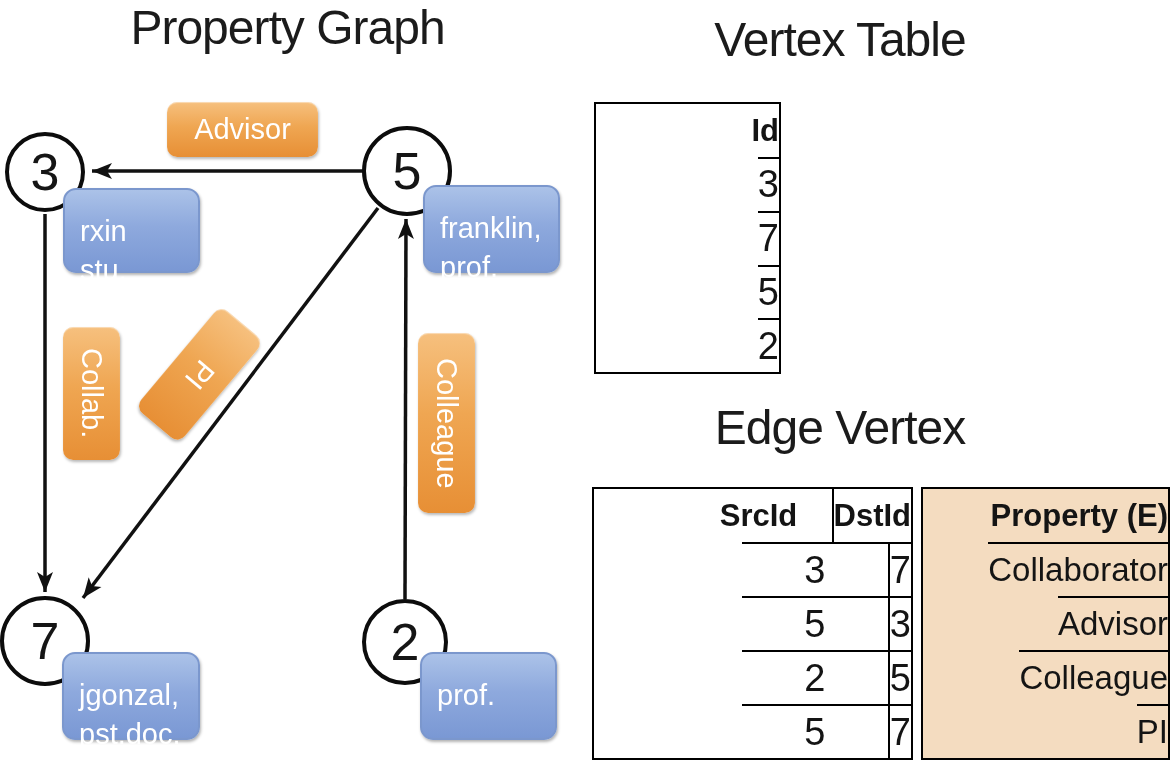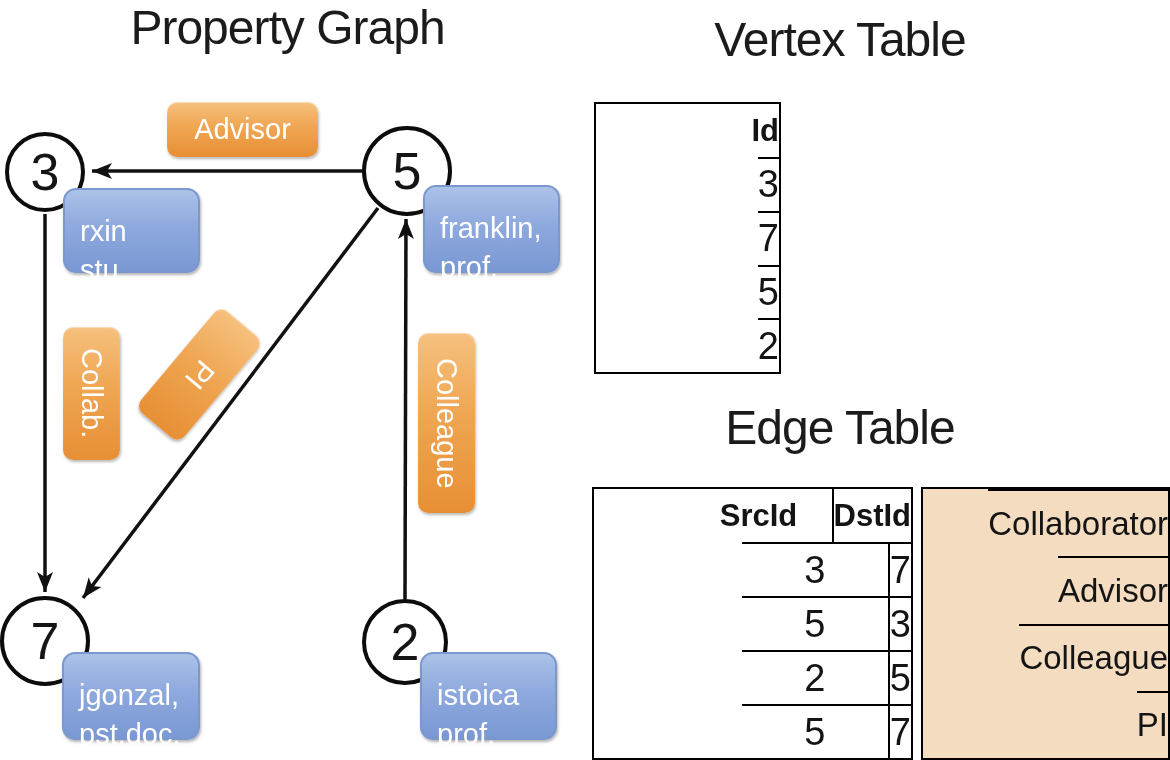--- a/index.html
+++ b/index.html
@@ -99,41 +99,40 @@
   </div>
   <div class="vprop b-franklin">
     <div>franklin,</div>
     <div>prof.</div>
   </div>
   <div class="vprop b-jgonzal">
     <div>jgonzal,</div>
     <div>pst.doc.</div>
   </div>
   <div class="vprop b-istoica">
-    <div>istoica</div>
     <div>prof.</div>
   </div>
 
   <div class="elabel e-advisor">Advisor</div>
   <div class="elabel vert e-collab">Collab.</div>
   <div class="elabel vert e-pi">PI</div>
   <div class="elabel vert e-colleague">Colleague</div>
 
   <div class="big-title t-vertex">Vertex Table</div>
 
   <div class="ttable vt-left">
     <div class="trow thead first">Id</div>
     <div class="trow num">3</div>
     <div class="trow num">7</div>
     <div class="trow num">5</div>
     <div class="trow num">2</div>
   </div>
 
 
-  <div class="big-title t-edge">Edge Table</div>
+  <div class="big-title t-edge">Edge Vertex</div>
 
   <div class="ttable et-left">
     <div class="trow thead split first">
       <div class="cell c1">SrcId</div>
       <div class="cell c2">DstId</div>
     </div>
     <div class="trow split num">
       <div class="cell c1">3</div>
       <div class="cell c2">7</div>
     </div>
@@ -145,19 +144,20 @@
       <div class="cell c1">2</div>
       <div class="cell c2">5</div>
     </div>
     <div class="trow split num">
       <div class="cell c1">5</div>
       <div class="cell c2">7</div>
     </div>
   </div>
 
   <div class="ttable et-right">
+    <div class="trow thead first">Property (E)</div>
     <div class="trow">Collaborator</div>
     <div class="trow">Advisor</div>
     <div class="trow">Colleague</div>
     <div class="trow">PI</div>
   </div>
 
 </div>
 
 </body></html>

